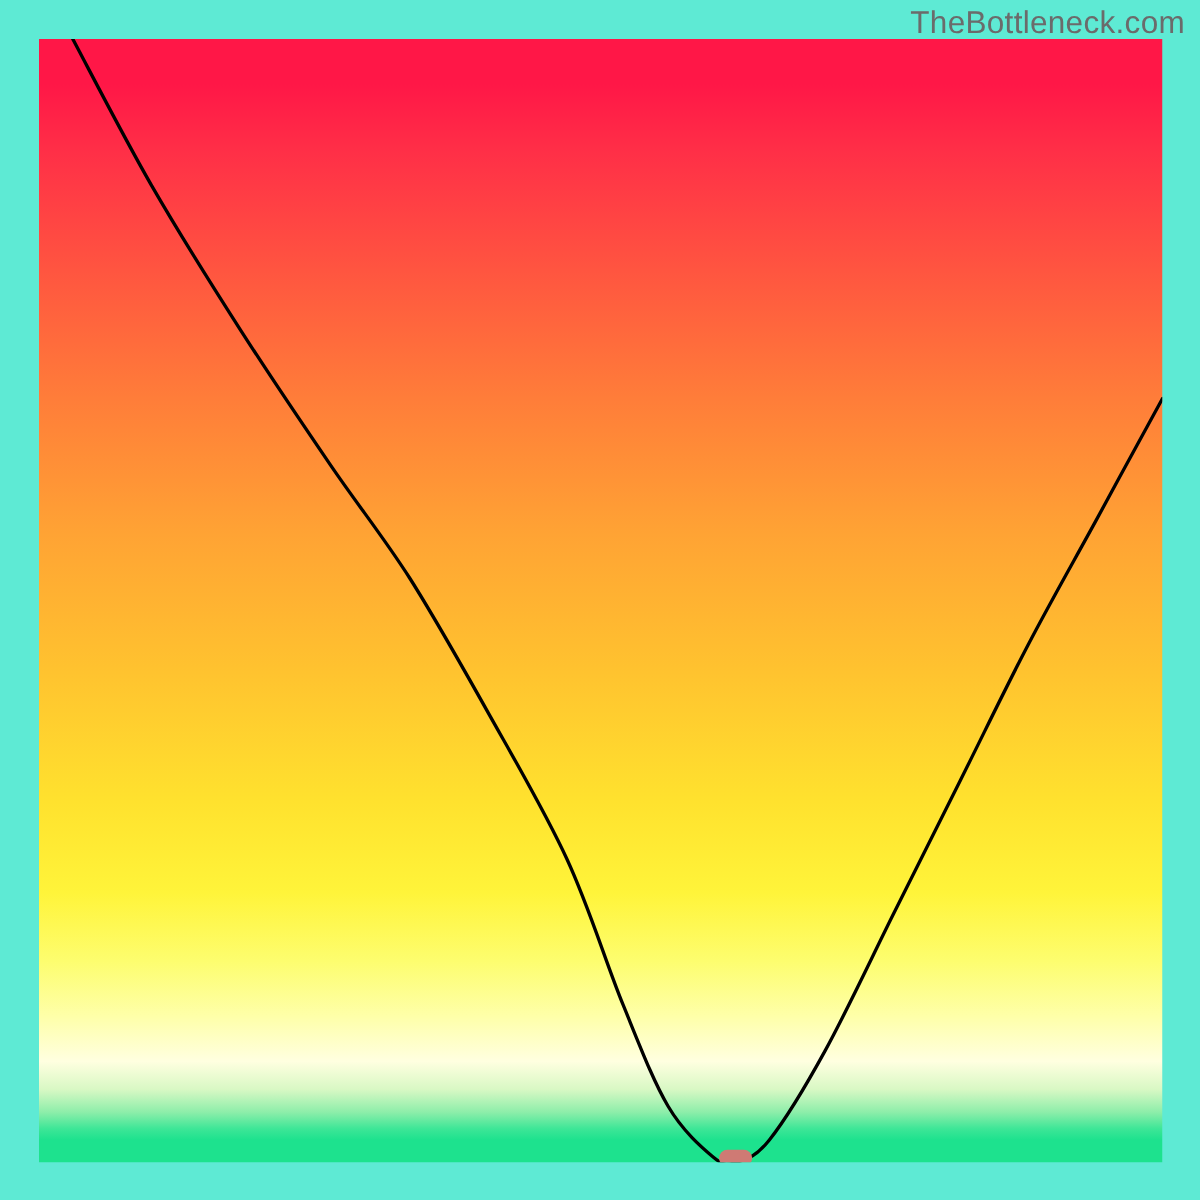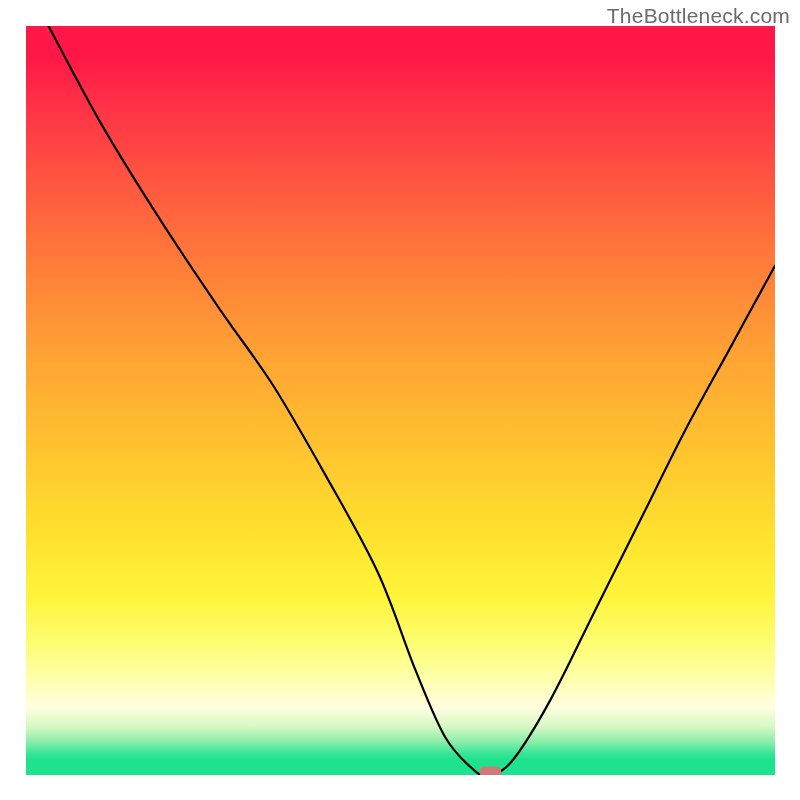--- a/index.html
+++ b/index.html
@@ -8,21 +8,21 @@
     width: 800px;
     height: 800px;
     background: #000;
     overflow: hidden;
     font-family: Arial, Helvetica, sans-serif;
   }
   .frame {
     position: relative;
     width: 800px;
     height: 800px;
-    background: #ffffff;
+    background: #5eead4;
   }
   .watermark {
     position: absolute;
     top: 4px;
     right: 10px;
     color: #6b6b6b;
     font-size: 21px;
     font-weight: 500;
     letter-spacing: 0.2px;
     z-index: 10;

